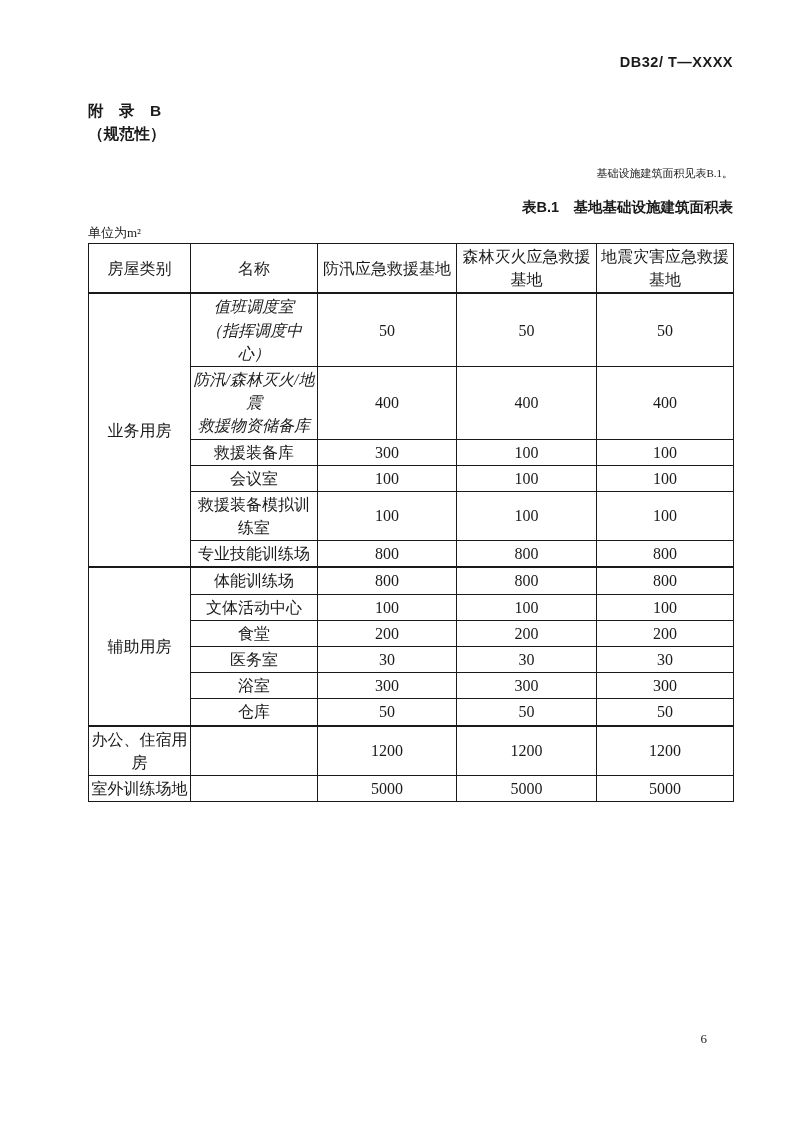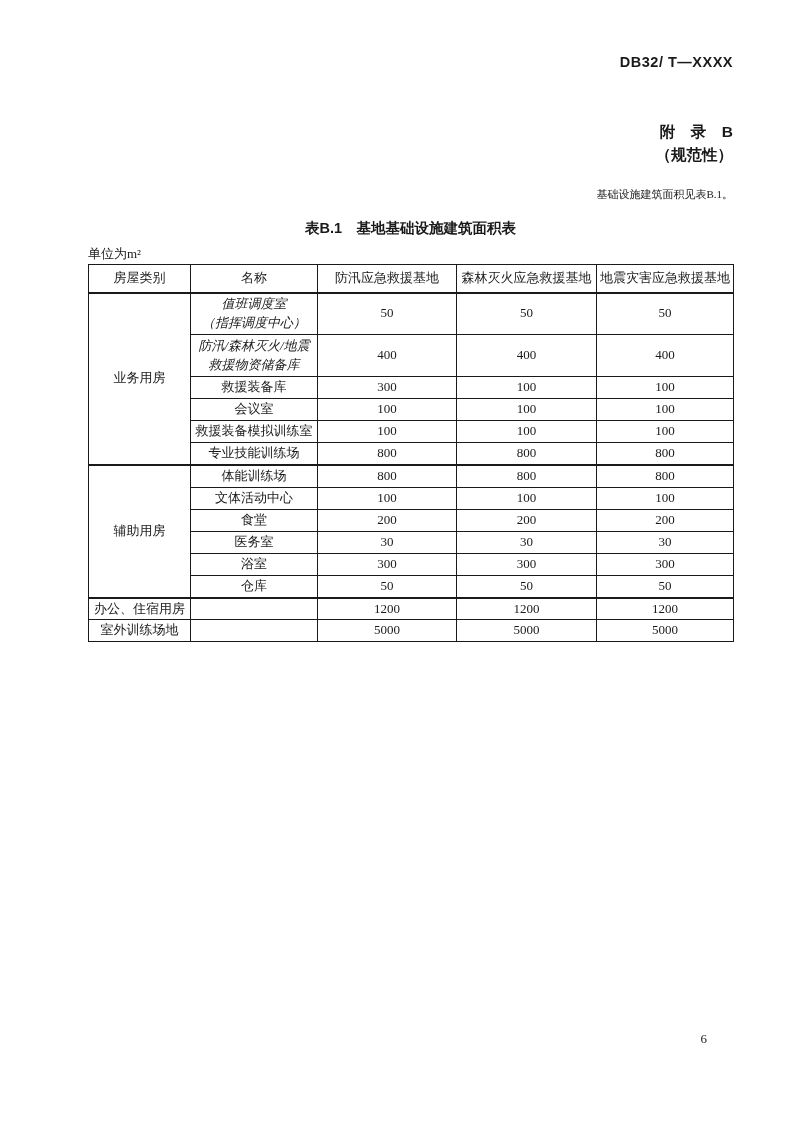--- a/index.html
+++ b/index.html
@@ -16,55 +16,55 @@
   }
   .header-code {
     text-align: right;
     font-family: "Liberation Sans", "DejaVu Sans", sans-serif;
     font-size: 14.5px;
     font-weight: bold;
     letter-spacing: 0.5px;
     line-height: 18px;
   }
   .title-block {
-    margin-top: 49px;
-    text-align: right;
+    margin-top: 28px;
+    text-align: left;
     font-family: "Liberation Sans", "DejaVu Sans", sans-serif;
     font-weight: bold;
   }
   .title-block .t-line {
     font-size: 15.5px;
     line-height: 23px;
   }
   .intro {
     margin-top: 19px;
     font-size: 11px;
     line-height: 18px;
     text-indent: 2em;
     text-align: right;
   }
   .caption {
     margin-top: 16px;
-    text-align: center;
+    text-align: right;
     font-family: "Liberation Sans", "DejaVu Sans", sans-serif;
     font-weight: bold;
     font-size: 14.5px;
     line-height: 18px;
   }
   .unit-line {
     margin-top: 9px;
     margin-bottom: 3px;
     font-size: 13px;
     line-height: 15px;
   }
   table.area-table {
     width: 645px;
     border-collapse: collapse;
     table-layout: fixed;
-    font-size: 13px;
+    font-size: 16px;
   }
   table.area-table td, table.area-table th {
     border: 1px solid #1a1a1a;
     text-align: center;
     vertical-align: middle;
     font-weight: normal;
     padding: 1px 2px;
     line-height: 1.45;
   }
   table.area-table tr.hdr th { height: 28px; }

